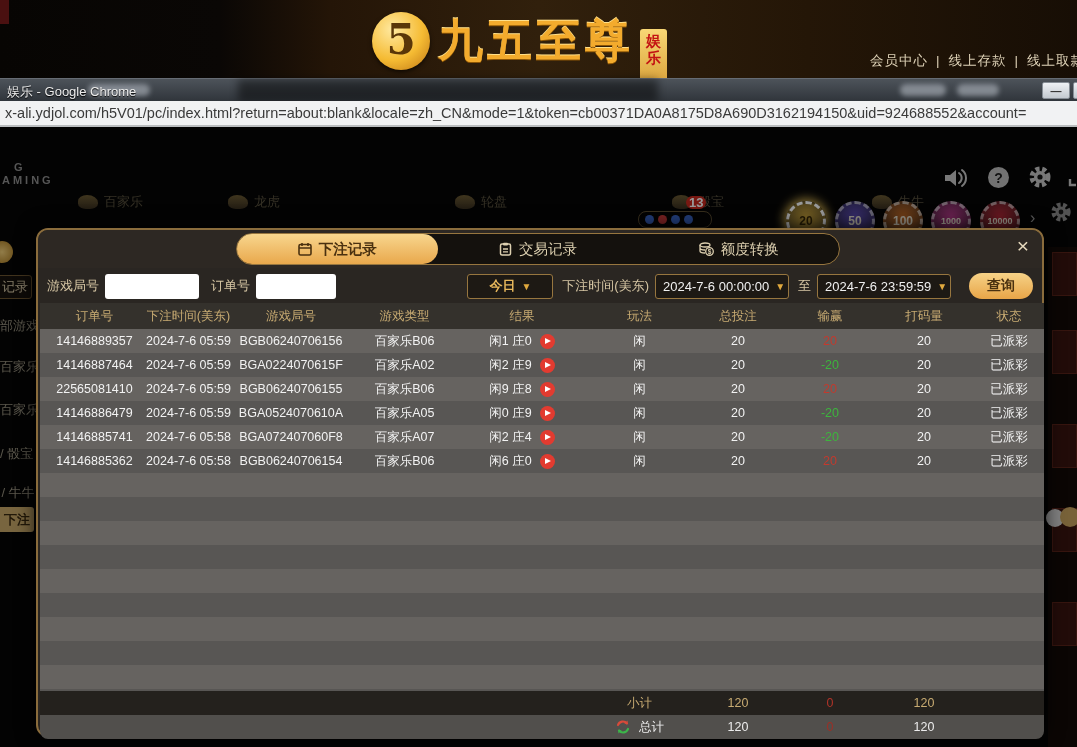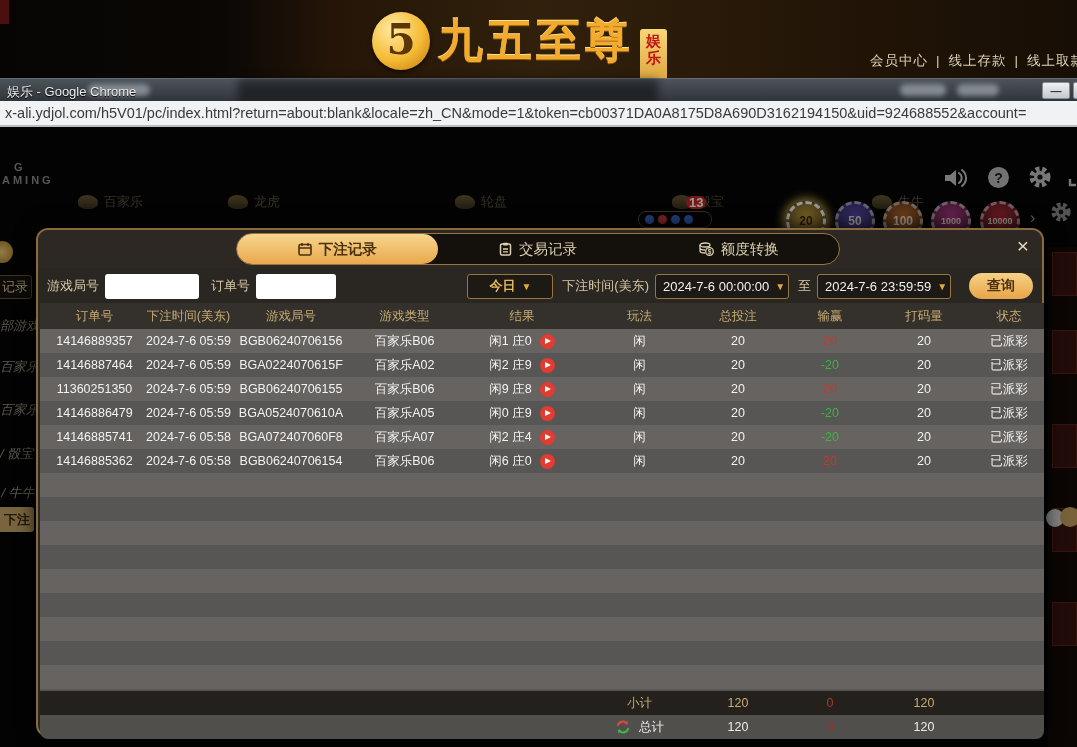--- a/index.html
+++ b/index.html
@@ -50,21 +50,21 @@
   #notice-badge{position:absolute;left:686px;top:69px;min-width:17px;height:13px;border-radius:7px;background:#c8291f;
     color:#fff;font-size:13px;font-weight:bold;display:flex;align-items:center;justify-content:center;padding:0 3px;}
   #dots-box{position:absolute;left:638px;top:84px;width:74px;height:17px;border:1px solid #5c4d31;border-radius:8px;
     display:flex;align-items:center;gap:4px;padding:0 6px;}
   .dot{width:9px;height:9px;border-radius:50%;}
   #chips-row .chip{position:absolute;width:40px;height:40px;border-radius:50%;display:flex;align-items:center;justify-content:center;
     color:#f5eedd;font-weight:bold;border:3px dashed rgba(255,255,255,.55);}
   #chips-row .chip.sel{box-shadow:0 0 10px 3px rgba(240,200,90,.8);border-color:#fff;color:#3a2a08;}
   #chips-more{position:absolute;left:1030px;top:82px;color:#9a9a9a;font-size:16px;}
   #chip-gear{position:absolute;left:1050px;top:74px;}
-  .sb-frag{position:absolute;left:0;width:36px;overflow:hidden;color:#97917f;font-size:13px;white-space:nowrap;font-style:italic;}
+  .sb-frag{position:absolute;left:0;width:36px;overflow:hidden;color:#97917f;font-size:13px;white-space:nowrap;}
   #sb-box1{position:absolute;left:-14px;width:46px;height:24px;background:#17120c;border:1px solid #6d5631;border-radius:3px;
     color:#d8c9a8;font-size:13px;display:flex;align-items:center;justify-content:flex-end;padding-right:3px;}
   #sb-box2{position:absolute;left:-8px;width:42px;height:25px;background:#c8a86a;border-radius:3px;color:#3a2a10;
     font-size:13px;font-weight:bold;display:flex;align-items:center;justify-content:flex-end;padding-right:4px;}
   #gold-frag{position:absolute;left:-9px;top:114px;width:22px;height:22px;border-radius:50%;background:radial-gradient(#f2cf7a,#a8781e);}
   #right-col{position:absolute;left:1048px;top:120px;width:29px;height:500px;background:#130a07;}
   .r-block{position:absolute;left:1052px;width:25px;height:44px;background:#3a1510;border:1px solid #5a241a;}
   #r-toggle-a{position:absolute;left:1046px;top:382px;width:18px;height:18px;border-radius:50%;background:#d8d8d8;}
   #r-toggle-b{position:absolute;left:1060px;top:380px;width:20px;height:20px;border-radius:50%;background:#c8a45f;}
   #dim-overlay{position:absolute;left:0;top:0;width:1077px;height:620px;background:rgba(0,0,0,.40);}
@@ -325,21 +325,21 @@
               <span class="tri"></span>
             </span>
           </div>
           <div class="c">闲</div>
           <div class="c">20</div>
           <div class="c loss">-20</div>
           <div class="c">20</div>
           <div class="c">已派彩</div>
         </div>
         <div class="trow cols odd">
-          <div class="c">11360251350</div>
+          <div class="c">22565081410</div>
           <div class="c">2024-7-6 05:59</div>
           <div class="c">BGB06240706155</div>
           <div class="c">百家乐B06</div>
           <div class="c">
             <span>闲9 庄8</span>
             <span class="playbtn">
               <span class="tri"></span>
             </span>
           </div>
           <div class="c">闲</div>

